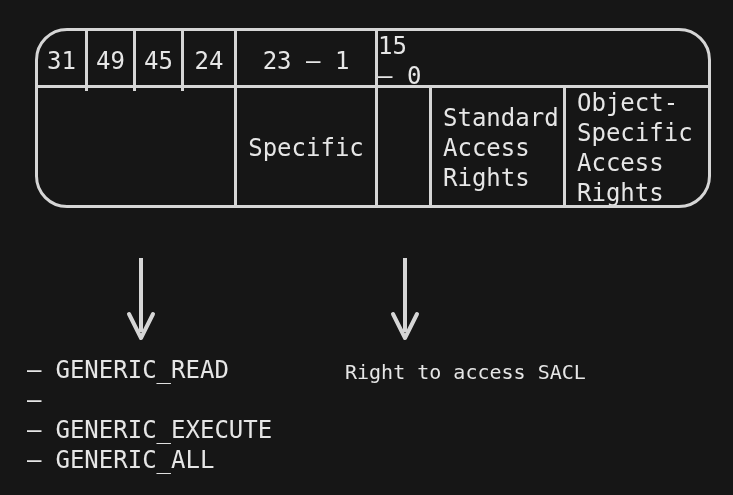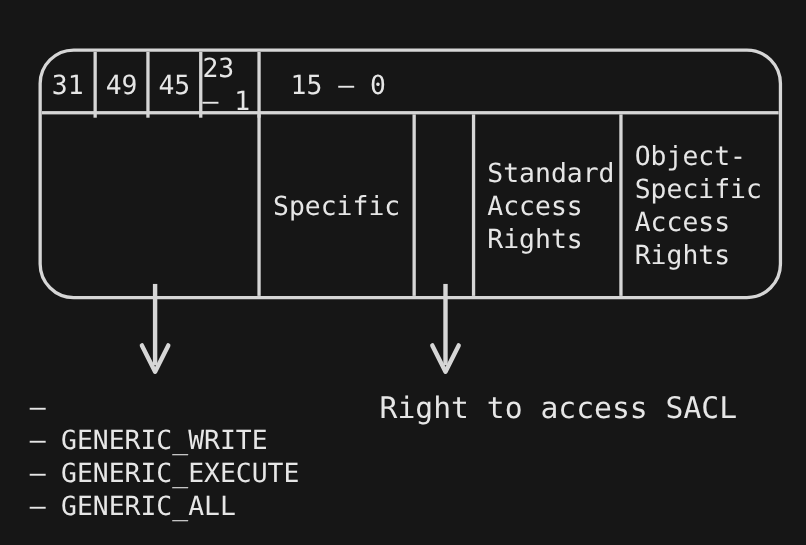--- a/index.html
+++ b/index.html
@@ -9,22 +9,22 @@
     font-family: "DejaVu Sans Mono", "Liberation Mono", monospace;
     color: #e6e6e6;
     position: relative;
     overflow: hidden;
   }
   .canvas { position: absolute; inset: 0; }
 
   
   .bit-table {
     position: absolute;
-    left: 35px; top: 44px;
-    width: 676px; height: 228px;
+    left: 35px; top: 28px;
+    width: 676px; height: 180px;
     border: 3px solid #d6d6d6;
     border-radius: 32px;
     box-sizing: border-box;
     overflow: hidden;
     display: flex;
     flex-direction: column;
   }
   .hdr-row {
     display: grid;
     grid-template-columns: 50px 48px 48px 53px 141px 54px 134px auto;
@@ -65,35 +65,36 @@
     position: absolute;
     left: 27px; top: 355px;
     font-size: 24px;
     line-height: 30px;
   }
   .generic-item { display: flex; }
   .generic-item .dash { margin-right: 14px; }
   .sacl-note {
     position: absolute;
     left: 345px; top: 357px;
-    font-size: 27px;
+    font-size: 20px;
     line-height: 30px;
     white-space: nowrap;
   }
 </style>
 </head>
 <body>
 
 <div class="canvas">
 
   <div class="bit-table">
     <div class="hdr-row">
       <div class="cell">31</div>
       <div class="cell">49</div>
       <div class="cell">45</div>
+      <div class="cell">24</div>
       <div class="cell">23 – 1</div>
       <div class="cell last">15 – 0</div>
     </div>
     <div class="body-row">
       <div class="cell"></div>
       <div class="cell">Specific</div>
       <div class="cell"></div>
       <div class="cell left">Standard
 Access
 Rights</div>
@@ -114,24 +115,24 @@
   <div class="arrow arrow-sacl">
     <svg width="34" height="86" viewBox="0 0 34 86" fill="none" stroke="#d6d6d6" stroke-width="4">
       <path d="M17 0 L17 74"></path>
       <path d="M5 56 L17 80 L29 56" stroke-linejoin="round" stroke-linecap="round"></path>
     </svg>
   </div>
 
   <div class="generic-list">
     <div class="generic-item">
       <span class="dash">–</span>
+      <span>GENERIC_READ</span>
     </div>
     <div class="generic-item">
       <span class="dash">–</span>
-      <span>GENERIC_WRITE</span>
     </div>
     <div class="generic-item">
       <span class="dash">–</span>
       <span>GENERIC_EXECUTE</span>
     </div>
     <div class="generic-item">
       <span class="dash">–</span>
       <span>GENERIC_ALL</span>
     </div>
   </div>

